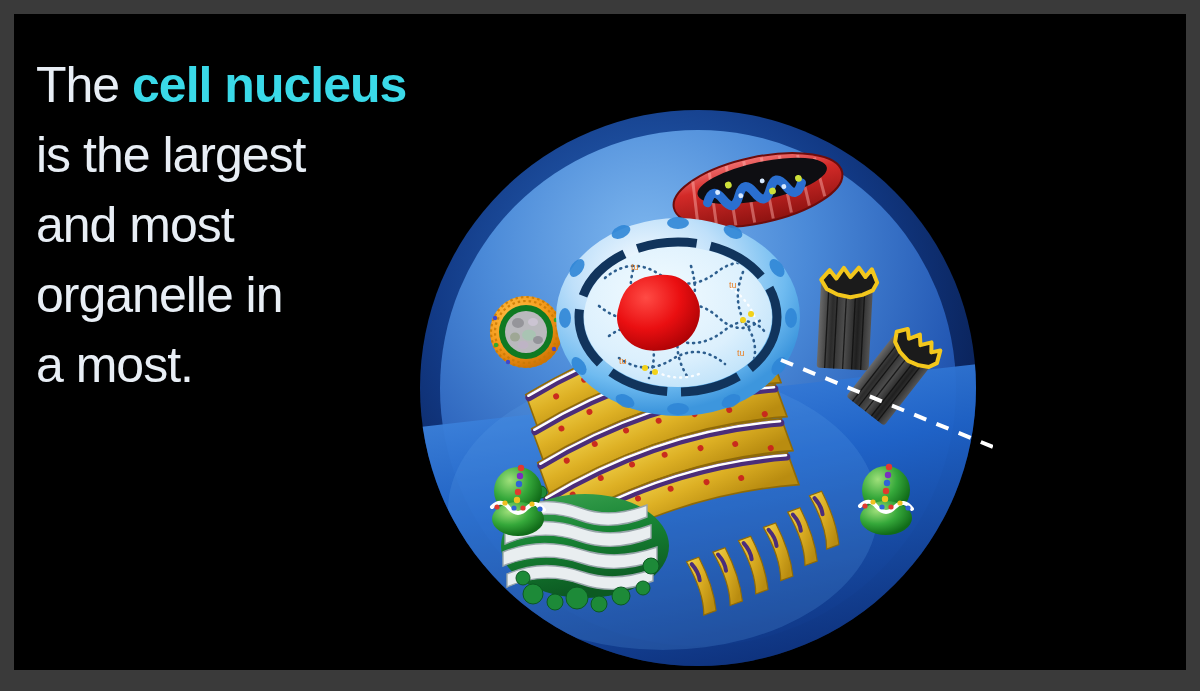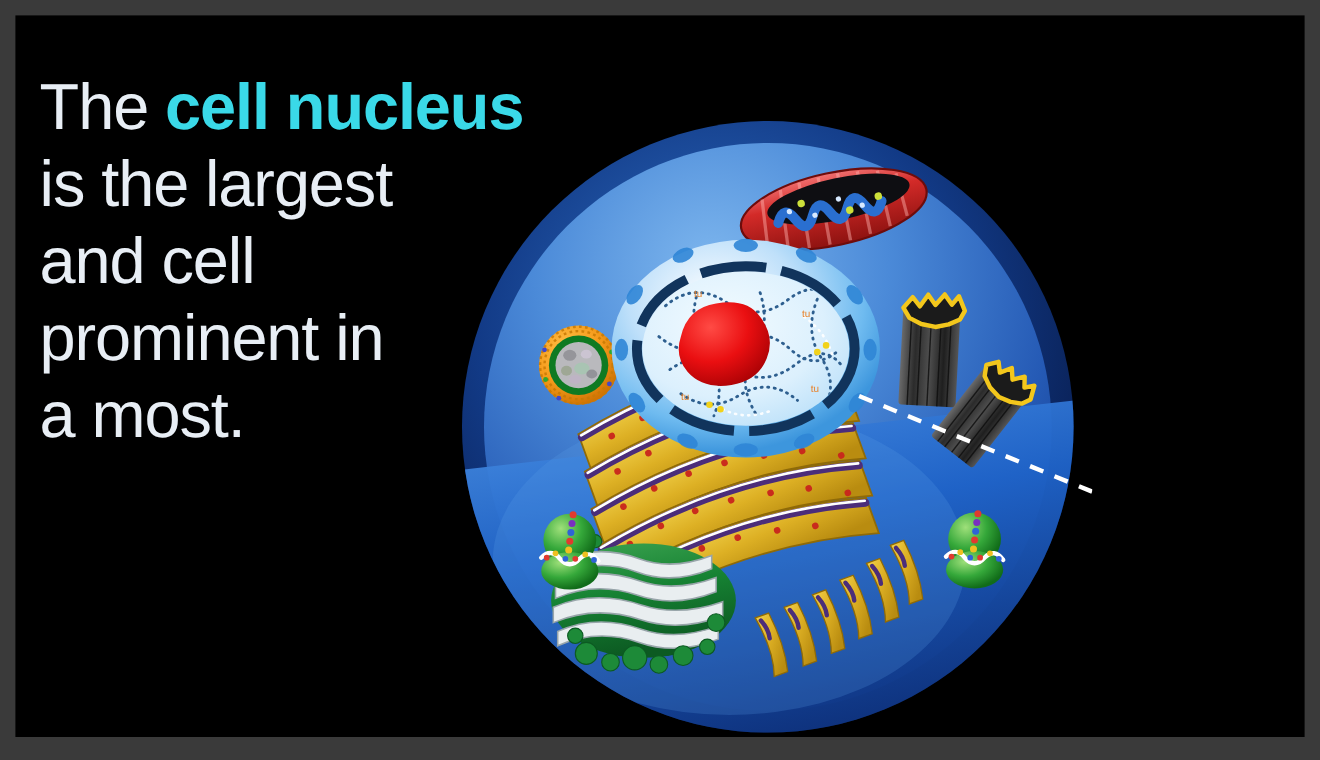--- a/index.html
+++ b/index.html
@@ -6,22 +6,22 @@
   body{width:1200px;height:691px;overflow:hidden;
        font-family:"Liberation Sans",sans-serif;}
 
   #frame{position:absolute;left:0;top:0;width:1200px;height:691px;
          background:#3a3a3a;box-sizing:border-box;}
 
   #stage{position:absolute;left:14px;top:14px;width:1172px;height:656px;
          background:#000;overflow:hidden;}
 
   
-  #caption{position:absolute;left:22px;top:48px;width:400px;
-           font-size:59px;line-height:70px;font-weight:400;
+  #caption{position:absolute;left:22px;top:36px;width:400px;
+           font-size:50px;line-height:70px;font-weight:400;
            color:#e8eef5;letter-spacing:-1px;}
   #caption .hl{color:#3ad9e8;font-weight:700;}
   #caption .ln{display:block;white-space:nowrap;}
 
   
   #cellwrap{position:absolute;left:399px;top:96px;width:580px;height:560px;}
   #cellsvg{display:block;width:580px;height:560px;}
 
   
   #nucleus-label{position:absolute;left:975px;top:404px;
@@ -30,22 +30,22 @@
 </style>
 </head>
 <body>
 
 <div id="frame">
   <div id="stage">
 
     <div id="caption">
       <span class="ln"><span>The </span><span class="hl">cell nucleus</span></span>
       <span class="ln">is the largest</span>
-      <span class="ln">and cell</span>
-      <span class="ln">prominent in</span>
+      <span class="ln">and most</span>
+      <span class="ln">organelle in</span>
       <span class="ln">a most.</span>
     </div>
 
     <div id="cellwrap">
       <svg id="cellsvg" viewBox="0 0 580 560" xmlns="http://www.w3.org/2000/svg">
         <defs>
           <radialGradient id="gMembrane" cx="42%" cy="32%" r="72%">
             <stop offset="0%" stop-color="#2f6fc4"></stop>
             <stop offset="55%" stop-color="#123a86"></stop>
             <stop offset="85%" stop-color="#0a2259"></stop>

